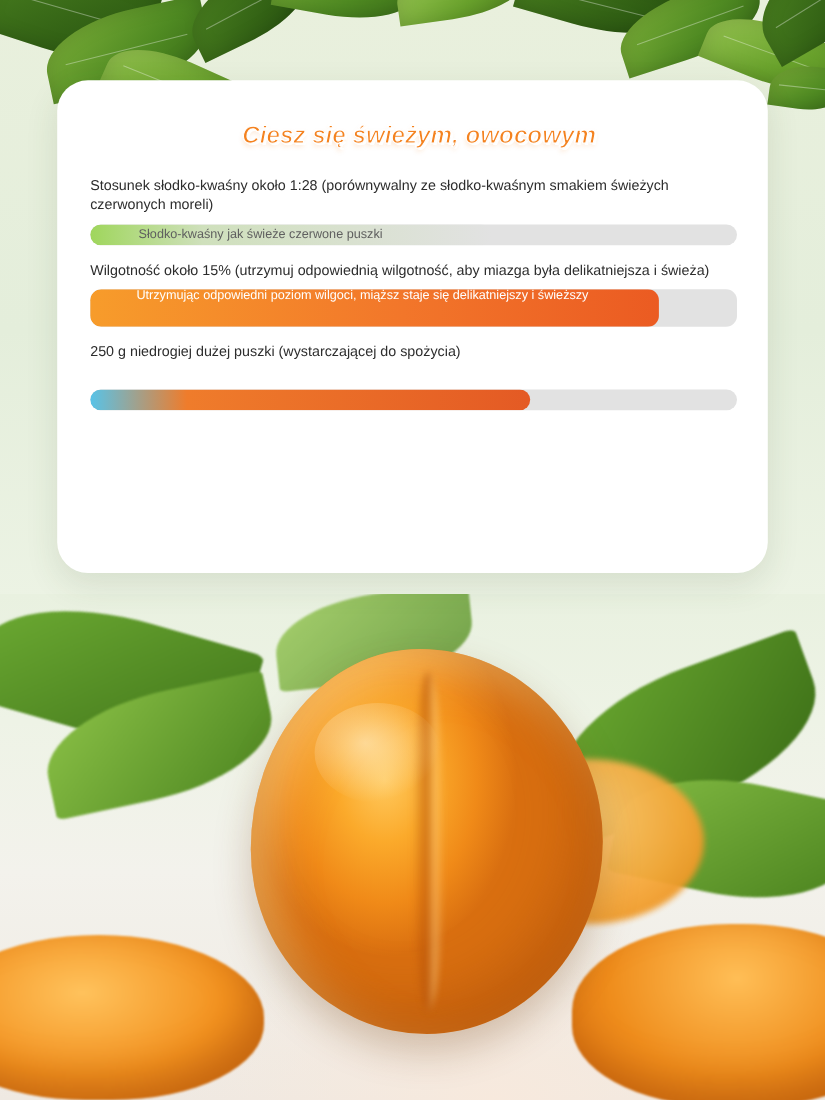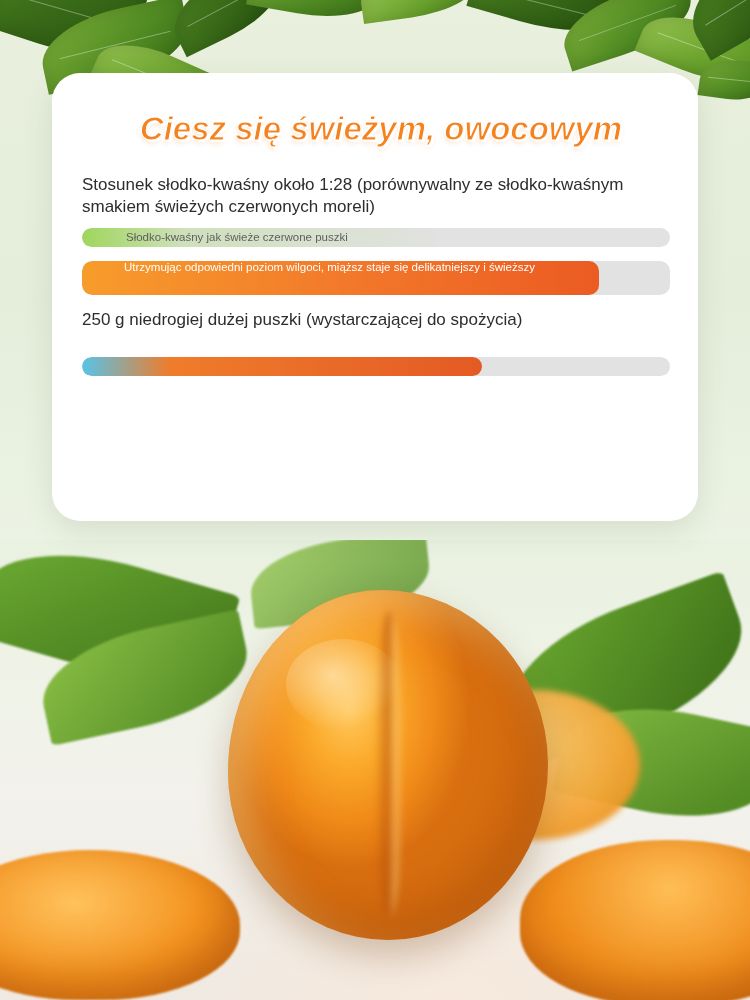--- a/index.html
+++ b/index.html
@@ -140,21 +140,21 @@
     width: 646px;
     height: 448px;
     background: #ffffff;
     border-radius: 28px;
     box-shadow: 0 10px 30px rgba(60,80,40,0.12);
   }
 
   .headline {
     margin: 36px 0 0 12px;
     text-align: center;
-    font-size: 33px;
+    font-size: 22px;
     line-height: 1.24;
     font-weight: bold;
     font-style: italic;
     color: #f4821f;
     letter-spacing: 0px;
     -webkit-text-stroke: 1px #ffffff;
     text-shadow:
       2px 2px 0 #ffffff,
       -1px -1px 0 #ffffff,
       0 3px 5px rgba(244,130,31,0.25);
@@ -165,21 +165,21 @@
   }
 
   .features {
     margin-top: 24px;
     padding: 0 28px 0 30px;
   }
   .feature {
     margin-bottom: 14px;
   }
   .feature-text {
-    font-size: 17px;
+    font-size: 13px;
     line-height: 1.32;
     color: #2d2d2d;
     margin: 0 0 9px 0;
   }
 
   .bar {
     position: relative;
     height: 19px;
     border-radius: 10px;
     background: #e2e2e2;
@@ -295,20 +295,21 @@
 
       <div class="feature feature-1">
         <p class="feature-text">Stosunek słodko-kwaśny około 1:28 (porównywalny ze słodko-kwaśnym smakiem świeżych czerwonych moreli)</p>
         <div class="bar">
           <div class="bar-fill" style="width:62%;"></div>
           <div class="bar-label">Słodko-kwaśny jak świeże czerwone puszki</div>
         </div>
       </div>
 
       <div class="feature feature-2">
+        <p class="feature-text">Wilgotność około 15% (utrzymuj odpowiednią wilgotność, aby miazga była delikatniejsza i świeża)</p>
         <div class="bar tall">
           <div class="bar-fill" style="width:88%;"></div>
           <div class="bar-label">Utrzymując odpowiedni poziom wilgoci, miąższ staje się delikatniejszy i świeższy</div>
         </div>
       </div>
 
       <div class="feature feature-3" style="margin-top:4px;">
         <p class="feature-text">250 g niedrogiej dużej puszki (wystarczającej do spożycia)</p>
         <div class="bar" style="margin-top:26px;">
           <div class="bar-fill" style="width:68%;"></div>

